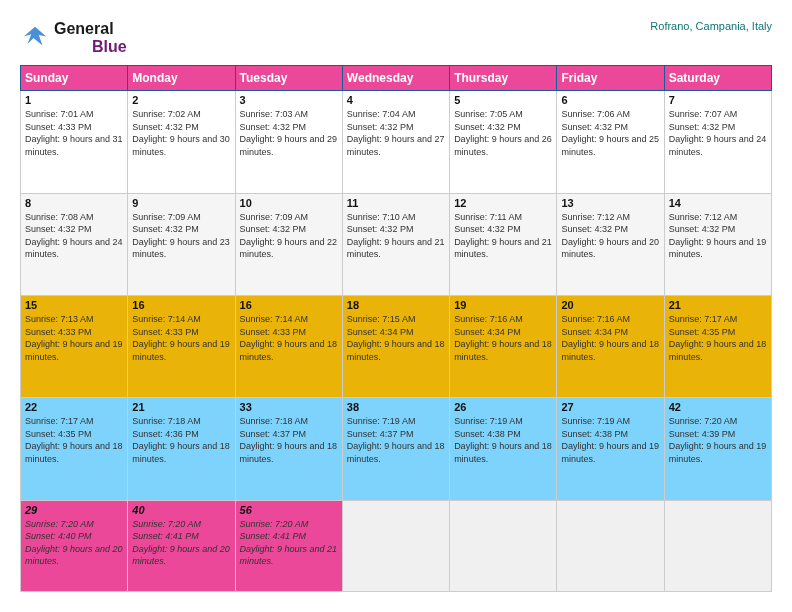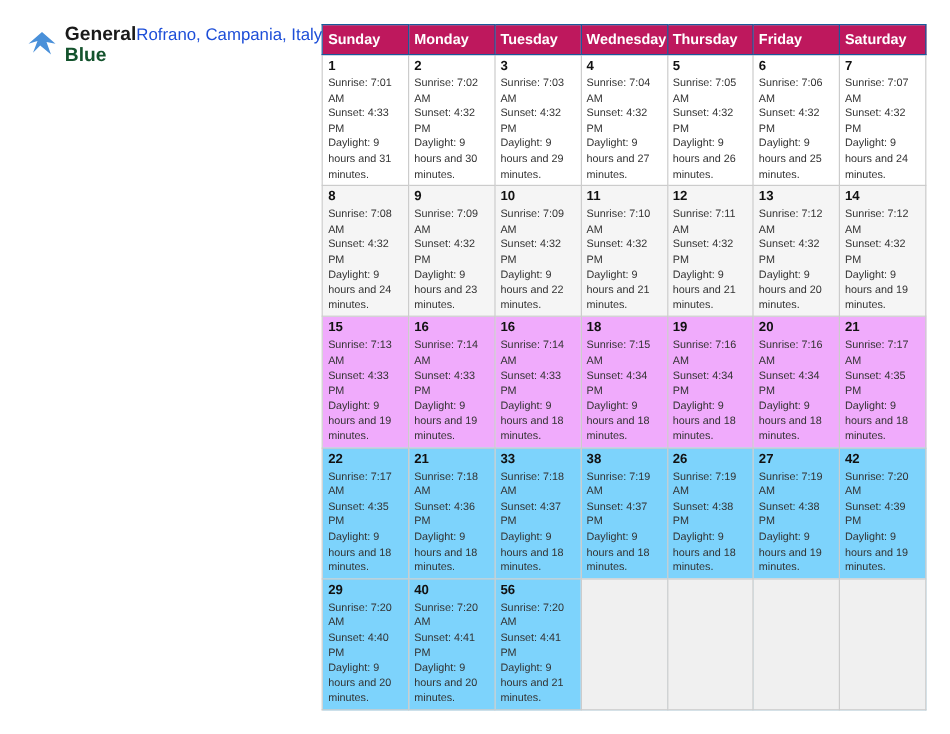--- a/index.html
+++ b/index.html
@@ -8,21 +8,21 @@
       background: #fff;
       width: 792px;
       height: 612px;
       overflow: hidden;
     }
     .page {
       width: 792px;
       height: 612px;
       padding: 20px;
       display: flex;
-      flex-direction: row;
+      flex-direction: column;
     }
     .header {
       display: flex;
       justify-content: space-between;
       align-items: flex-start;
       margin-bottom: 10px;
     }
     .logo {
       display: flex;
       align-items: center;
@@ -34,32 +34,32 @@
     }
     .title-block {
       text-align: right;
     }
     .main-title {
       font-size: 32px;
       font-weight: bold;
       color: #1a1a1a;
     }
     .subtitle {
-      font-size: 14px;
-      color: #1d4ed8;
+      font-size: 11px;
+      color: #0f766e;
     }
     .calendar {
       flex: 1;
       border: 1px solid #ccc;
       border-collapse: collapse;
       width: 100%;
       table-layout: fixed;
     }
     .calendar th {
-      background-color: #be185d;
+      background-color: #ec4899;
       color: white;
       font-size: 12px;
       font-weight: bold;
       padding: 5px 4px;
       text-align: left;
       border: 1px solid #1a5a9a;
     }
     .calendar td {
       border: 1px solid #ccc;
       vertical-align: top;
@@ -91,21 +91,21 @@
 <body>
 
 <div class="page">
   <div class="header">
     <div class="logo">
       <svg class="logo-bird" viewBox="0 0 40 40" xmlns="http://www.w3.org/2000/svg">
         <polygon points="20,5 35,18 25,16 30,30 18,20 10,28 15,15 5,18" fill="#4a90d9"></polygon>
       </svg>
       <div>
         <div style="font-size:16px;font-weight:bold;color:#1a1a1a;line-height:1.1;">General</div>
-        <div style="font-size:16px;font-weight:bold;color:#14532d;line-height:1.1;">Blue</div>
+        <div style="font-size:16px;font-weight:bold;color:#701a75;line-height:1.1;margin-left:38px;">Blue</div>
       </div>
     </div>
     <div class="title-block">
       <div class="subtitle">Rofrano, Campania, Italy</div>
     </div>
   </div>
   <table class="calendar">
     <thead>
       <tr>
       <th>Sunday</th>
@@ -171,21 +171,21 @@
           </td>
           <td>
             <span class="day-num">13</span>
             <div class="day-info">Sunrise: 7:12 AM<br>Sunset: 4:32 PM<br>Daylight: 9 hours and 20 minutes.</div>
           </td>
           <td>
             <span class="day-num">14</span>
             <div class="day-info">Sunrise: 7:12 AM<br>Sunset: 4:32 PM<br>Daylight: 9 hours and 19 minutes.</div>
           </td>
         </tr>
-        <tr style="background: #f0abfc;">
+        <tr style="background: #eab308;">
           <td>
             <span class="day-num">15</span>
             <div class="day-info">Sunrise: 7:13 AM<br>Sunset: 4:33 PM<br>Daylight: 9 hours and 19 minutes.</div>
           </td>
           <td>
             <span class="day-num">16</span>
             <div class="day-info">Sunrise: 7:14 AM<br>Sunset: 4:33 PM<br>Daylight: 9 hours and 19 minutes.</div>
           </td>
           <td>
             <span class="day-num">16</span>
@@ -231,21 +231,21 @@
           </td>
           <td>
             <span class="day-num">27</span>
             <div class="day-info">Sunrise: 7:19 AM<br>Sunset: 4:38 PM<br>Daylight: 9 hours and 19 minutes.</div>
           </td>
           <td>
             <span class="day-num">42</span>
             <div class="day-info">Sunrise: 7:20 AM<br>Sunset: 4:39 PM<br>Daylight: 9 hours and 19 minutes.</div>
           </td>
         </tr>
-        <tr style="background: #7dd3fc;">
+        <tr style="background: #ec4899; font-style: italic;">
           <td>
             <span class="day-num">29</span>
             <div class="day-info">Sunrise: 7:20 AM<br>Sunset: 4:40 PM<br>Daylight: 9 hours and 20 minutes.</div>
           </td>
           <td>
             <span class="day-num">40</span>
             <div class="day-info">Sunrise: 7:20 AM<br>Sunset: 4:41 PM<br>Daylight: 9 hours and 20 minutes.</div>
           </td>
           <td>
             <span class="day-num">56</span>

